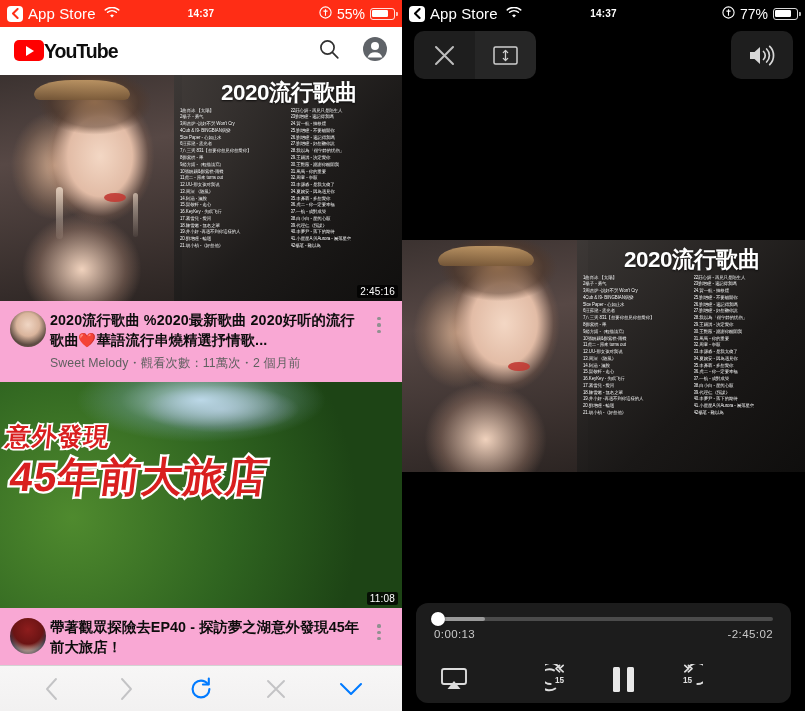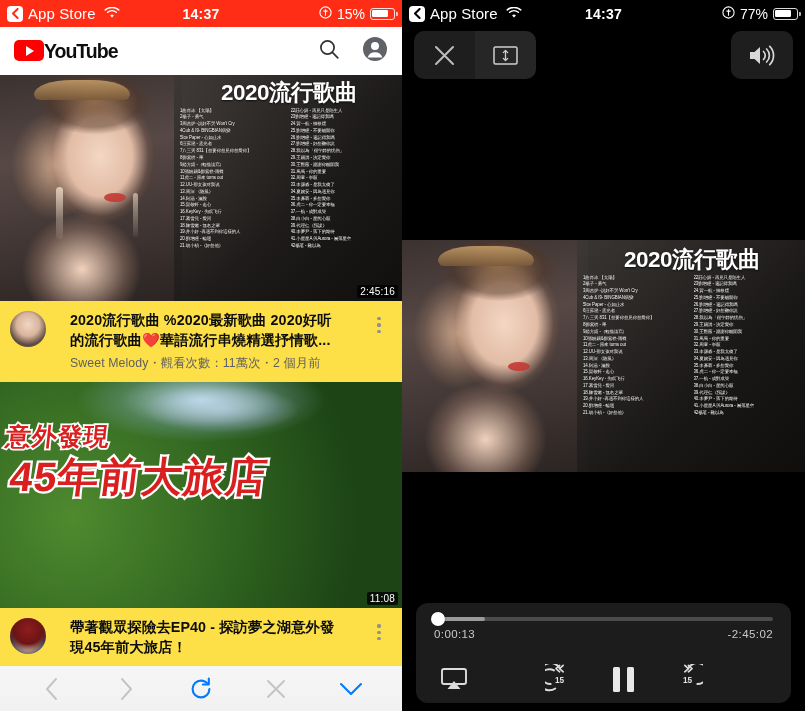--- a/index.html
+++ b/index.html
@@ -27,21 +27,21 @@
   .sb-left { display:flex; align-items:center; gap:5px; }
   .back-chip {
     width:16px; height:16px; border-radius:4px; background:#fff;
     display:flex; align-items:center; justify-content:center;
   }
   .back-chip svg { display:block; }
   .sb-app { font-size:15px; letter-spacing:.1px; }
   .wifi { margin-left:3px; }
   .sb-time {
     position:absolute; left:0; right:0; text-align:center;
-    font-size:14px; font-weight:600; letter-spacing:.2px; pointer-events:none;
+    font-size:10px; font-weight:600; letter-spacing:.2px; pointer-events:none;
   }
   .sb-right {
     margin-left:auto; display:flex; align-items:center; gap:5px;
     font-size:14px; position:relative; z-index:2;
   }
   .batt {
     width:25px; height:12px; border:1.4px solid rgba(255,255,255,.85);
     border-radius:3px; position:relative; padding:1.2px;
   }
   .batt::after {
@@ -149,21 +149,21 @@
     transform:skewX(-6deg);
   }
   .travel-txt2 {
     position:absolute; left:10px; top:68px;
     font-size:41px; font-weight:700; color:#d91f1f; letter-spacing:1px;
     -webkit-text-stroke:4.5px #fff; paint-order:stroke fill;
     transform:skewX(-7deg);
   }
 
   
-  .vrow { display:flex; padding:10px 12px 10px 10px; background:#fde047; gap:24px; }
+  .vrow { display:flex; padding:10px 12px 10px 10px; background:#f9a8d4; gap:4px; }
   .avatar {
     width:36px; height:36px; border-radius:50%; flex:none; overflow:hidden;
   }
   .avatar.a1 {
     background:
       radial-gradient(circle at 50% 38%, #f0d6c4 0%, #d9b49c 40%, rgba(90,70,60,.6) 70%),
       linear-gradient(160deg,#3a3230,#6d5b52);
   }
   .avatar.a2 {
     background:
@@ -302,21 +302,21 @@
         </span>
       </div>
       <div class="sb-time">14:37</div>
       <div class="sb-right">
         <span>
           <svg width="13" height="13" viewBox="0 0 13 13">
               <circle cx="6.5" cy="6.5" r="5.6" stroke="#fff" stroke-width="1.1" fill="none"></circle>
               <path d="M6.5 3.3v6.4M4.4 5.1h4.2" stroke="#fff" stroke-width="1.1"></path>
             </svg>
         </span>
-        <span>15%</span>
+        <span>55%</span>
         <span class="batt">
             <i id="battL" style="width: 79%;"></i>
           </span>
       </div>
     </div>
 
     <div class="yt-header">
       <div class="yt-logo">
         <span class="yt-play">
             <span class="tri"></span>

